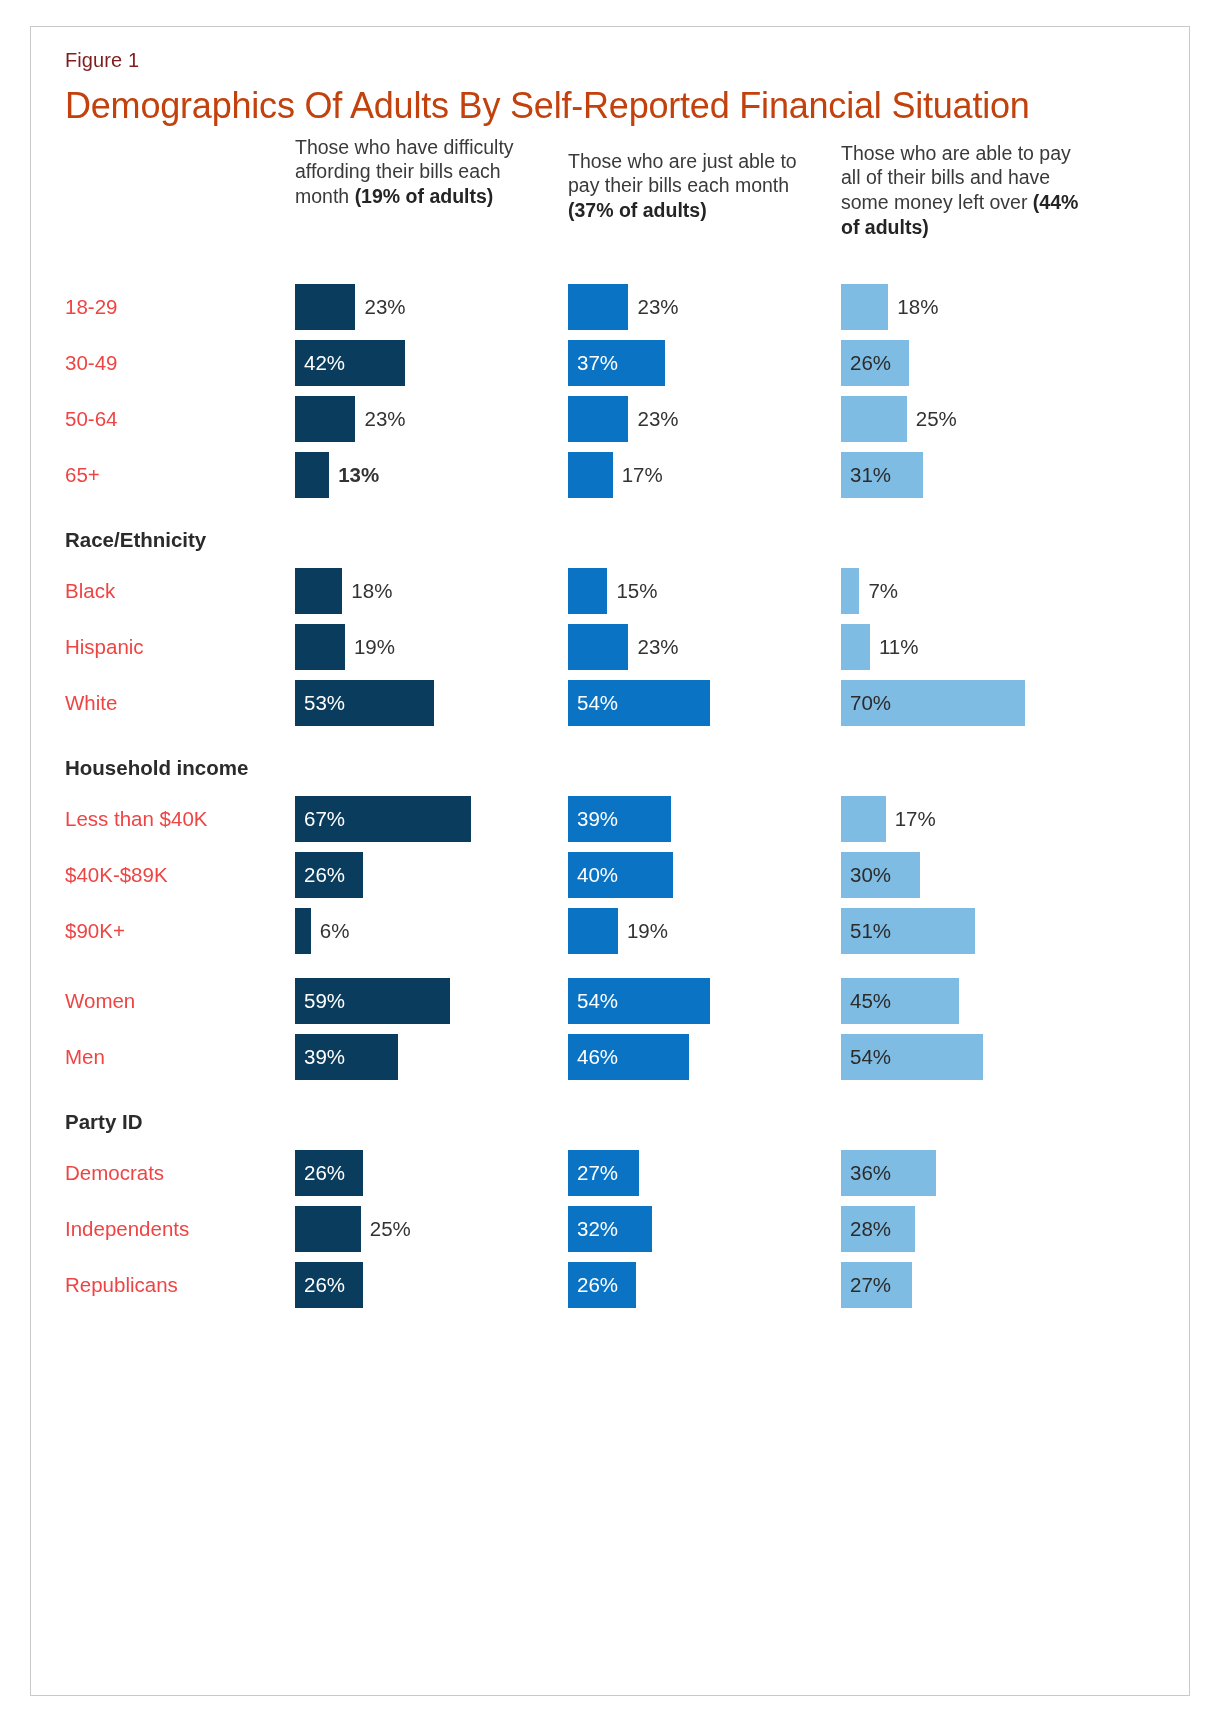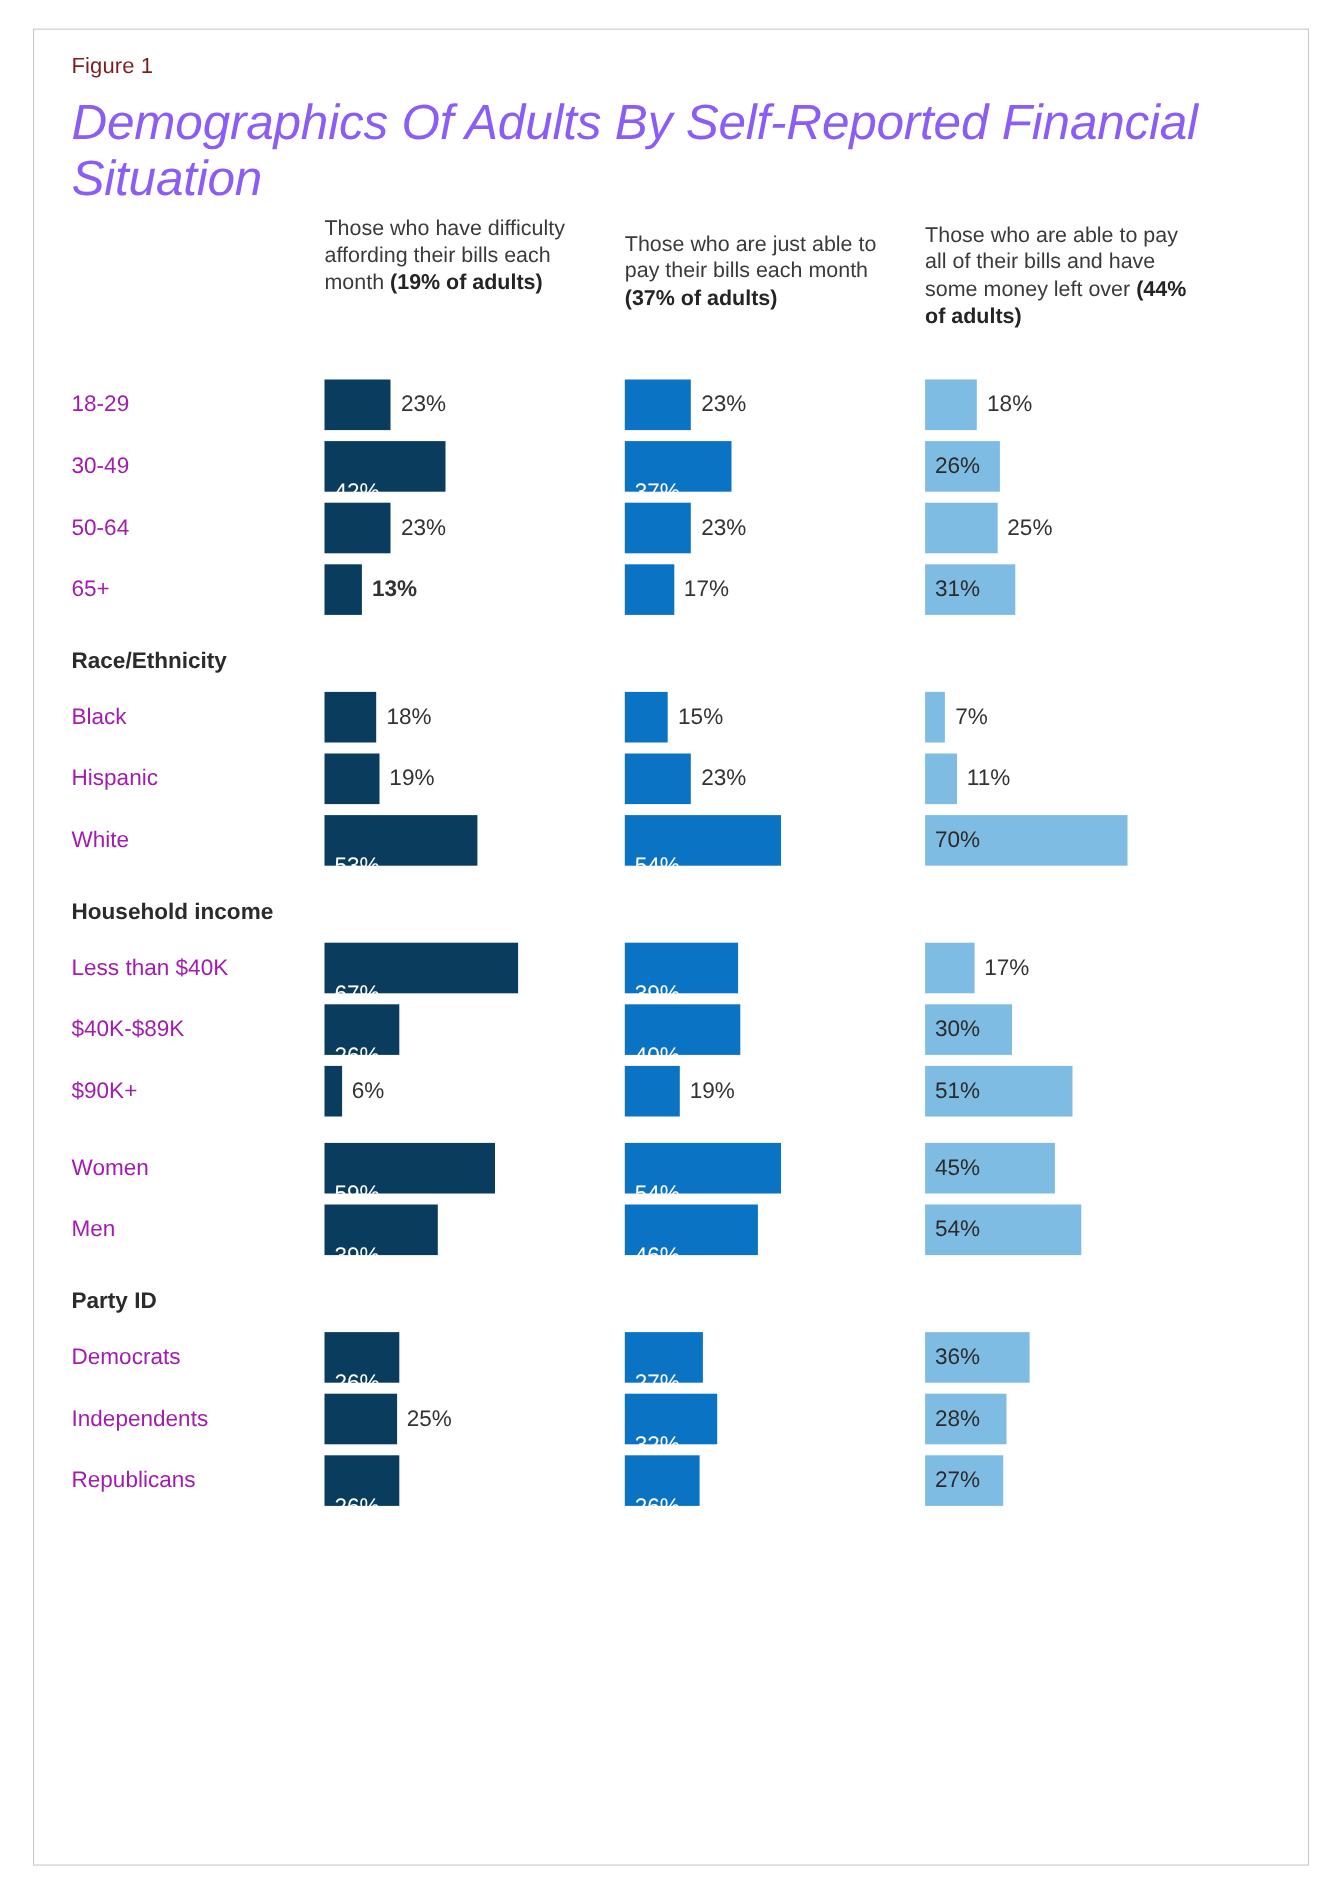--- a/index.html
+++ b/index.html
@@ -17,31 +17,31 @@
     background:#fff;
     overflow:hidden;
   }
   .inner{padding:16px 34px 0 34px;}
 
   .fig-num{
     font-size:20px;color:#7f1d1d;letter-spacing:.1px;
     margin:6px 0 14px 0;
   }
   .title{
-    font-size:45px;line-height:1.13;color:#8b5cf6;
+    font-size:36px;line-height:1.13;color:#c2410c;
     font-weight:400;letter-spacing:-.2px;
-    margin:0 0 8px 0;max-width:1030px;font-style:italic;
+    margin:0 0 8px 0;max-width:1030px;
   }
 
   
   .grid{position:relative;margin-top:22px;}
   .row{position:relative;height:56px;}
   .rowlabel{
     position:absolute;left:0;top:50%;transform:translateY(-50%);
-    font-size:20.5px;color:#a21caf;white-space:nowrap;
+    font-size:20.5px;color:#ef4444;white-space:nowrap;
   }
   .grouphdr{
     position:relative;height:46px;
   }
   .grouphdr span{
     position:absolute;left:0;top:50%;transform:translateY(-50%);
     font-size:20.5px;font-weight:bold;color:#2b2b2b;
   }
   .spacer{height:14px;}
 
@@ -62,21 +62,21 @@
   }
   .bar .val{
     position:absolute;top:50%;transform:translateY(-50%);
     font-size:20.5px;white-space:nowrap;
   }
   .bar.inside .val{left:9px;}
   .bar.outside .val{left:calc(100% + 9px);color:#333;}
   .c0{background:#0a3c5e;}
   .c1{background:#0b73c4;}
   .c2{background:#7fbce4;}
-  .c0.inside .val,.c1.inside .val{color:#ffffff;margin-top:24px;}
+  .c0.inside .val,.c1.inside .val{color:#ffffff;}
   .c2.inside .val{color:#2b2b2b;}
 
   
   .footer{
     position:absolute;left:0;right:0;bottom:0;
     border-top:1px solid #c9c9c9;
     height:96px;
   }
   .footer .txt{
     position:absolute;left:34px;top:16px;

